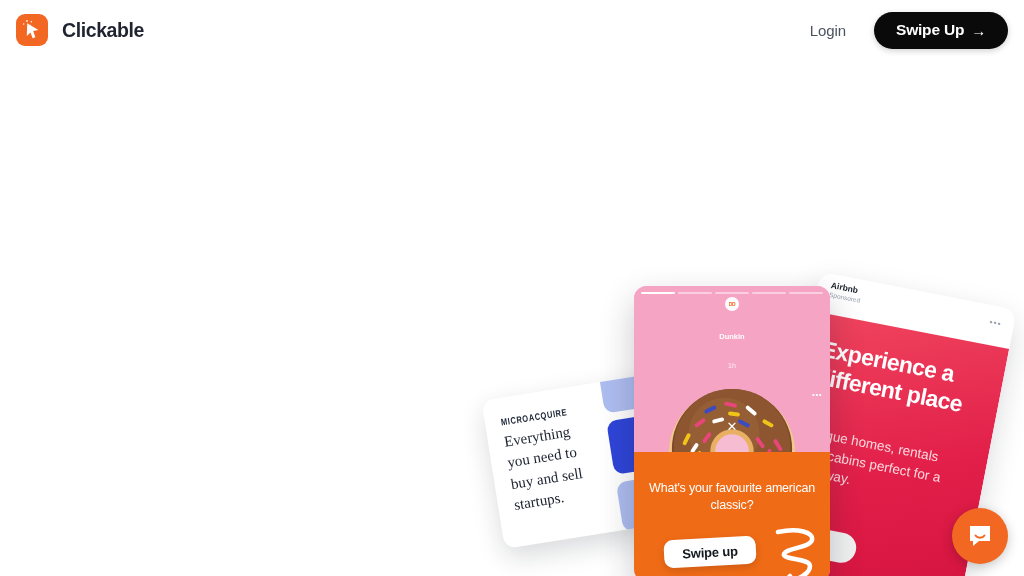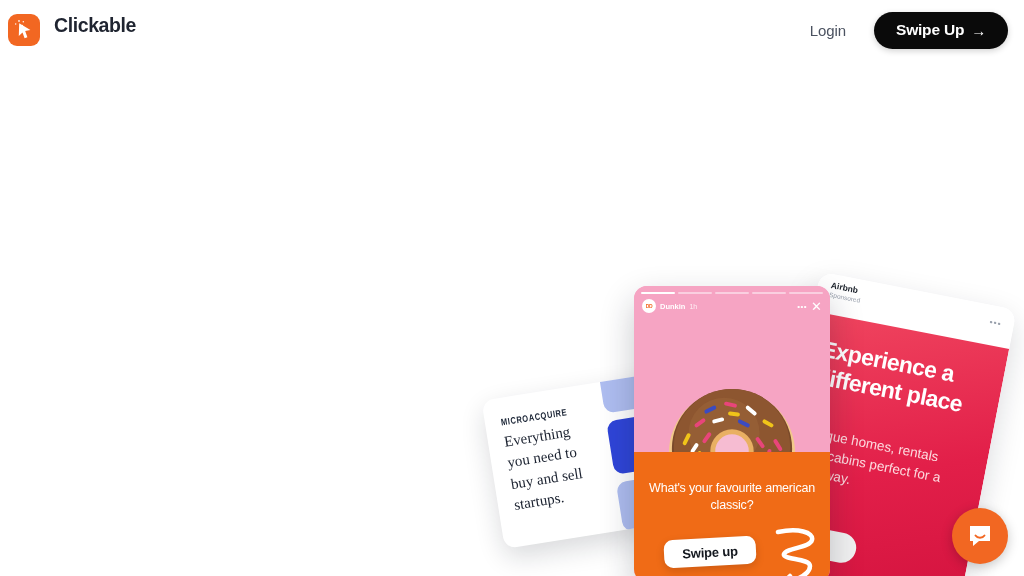--- a/index.html
+++ b/index.html
@@ -9,21 +9,21 @@
     font-family:"Liberation Sans", sans-serif;
     -webkit-font-smoothing:antialiased;
   }
   .page { position:relative; width:1024px; height:576px; background:#fff; overflow:hidden; }
 
   
   .header {
     position:absolute; top:0; left:0; width:1024px; height:60px;
     display:flex; align-items:center; z-index:60; background:#fff;
   }
-  .brand { display:flex; align-items:flex-start; gap:14px; margin-left:8px; }
+  .brand { display:flex; align-items:center; gap:14px; margin-left:16px; }
   .logo-mark {
     width:32px; height:32px; border-radius:9px; background:#f26722;
     position:relative; flex:none;
   }
   .logo-mark svg { position:absolute; left:6px; top:5px; }
   .brand-name {
     font-size:19.5px; font-weight:700; color:#1f2430; letter-spacing:-0.4px;
   }
   .header-right {
     margin-left:auto; display:flex; align-items:center; gap:22px; margin-right:16px;
@@ -136,21 +136,21 @@
     z-index:3;
   }
   .story-bars {
     position:absolute; top:6px; left:7px; right:7px; height:2px;
     display:flex; gap:3px; z-index:4;
   }
   .story-bars i { flex:1; height:2px; background:#fff; border-radius:2px; display:block; }
   .story-bars i.dim { background:rgba(255,255,255,.48); }
   .story-head {
     position:absolute; top:11px; left:8px; right:8px; height:18px;
-    display:flex; align-items:center; gap:4px; z-index:4;
+    display:flex; align-items:center; gap:21px; z-index:4;flex-direction:column;
   }
   .story-avatar {
     width:14px; height:14px; border-radius:50%; background:#fff;
     display:flex; align-items:center; justify-content:center; flex:none;
     font-size:5px; font-weight:700; color:#f26722; letter-spacing:-0.3px;
   }
   .story-name { font-size:7.5px; font-weight:700; color:#fff; }
   .story-time { font-size:7px; color:rgba(255,255,255,.82); }
   .story-more { margin-left:auto; font-size:8px; color:#fff; letter-spacing:0.5px; }
   .story-close { font-size:13px; color:#fff; line-height:1; font-weight:300; }

